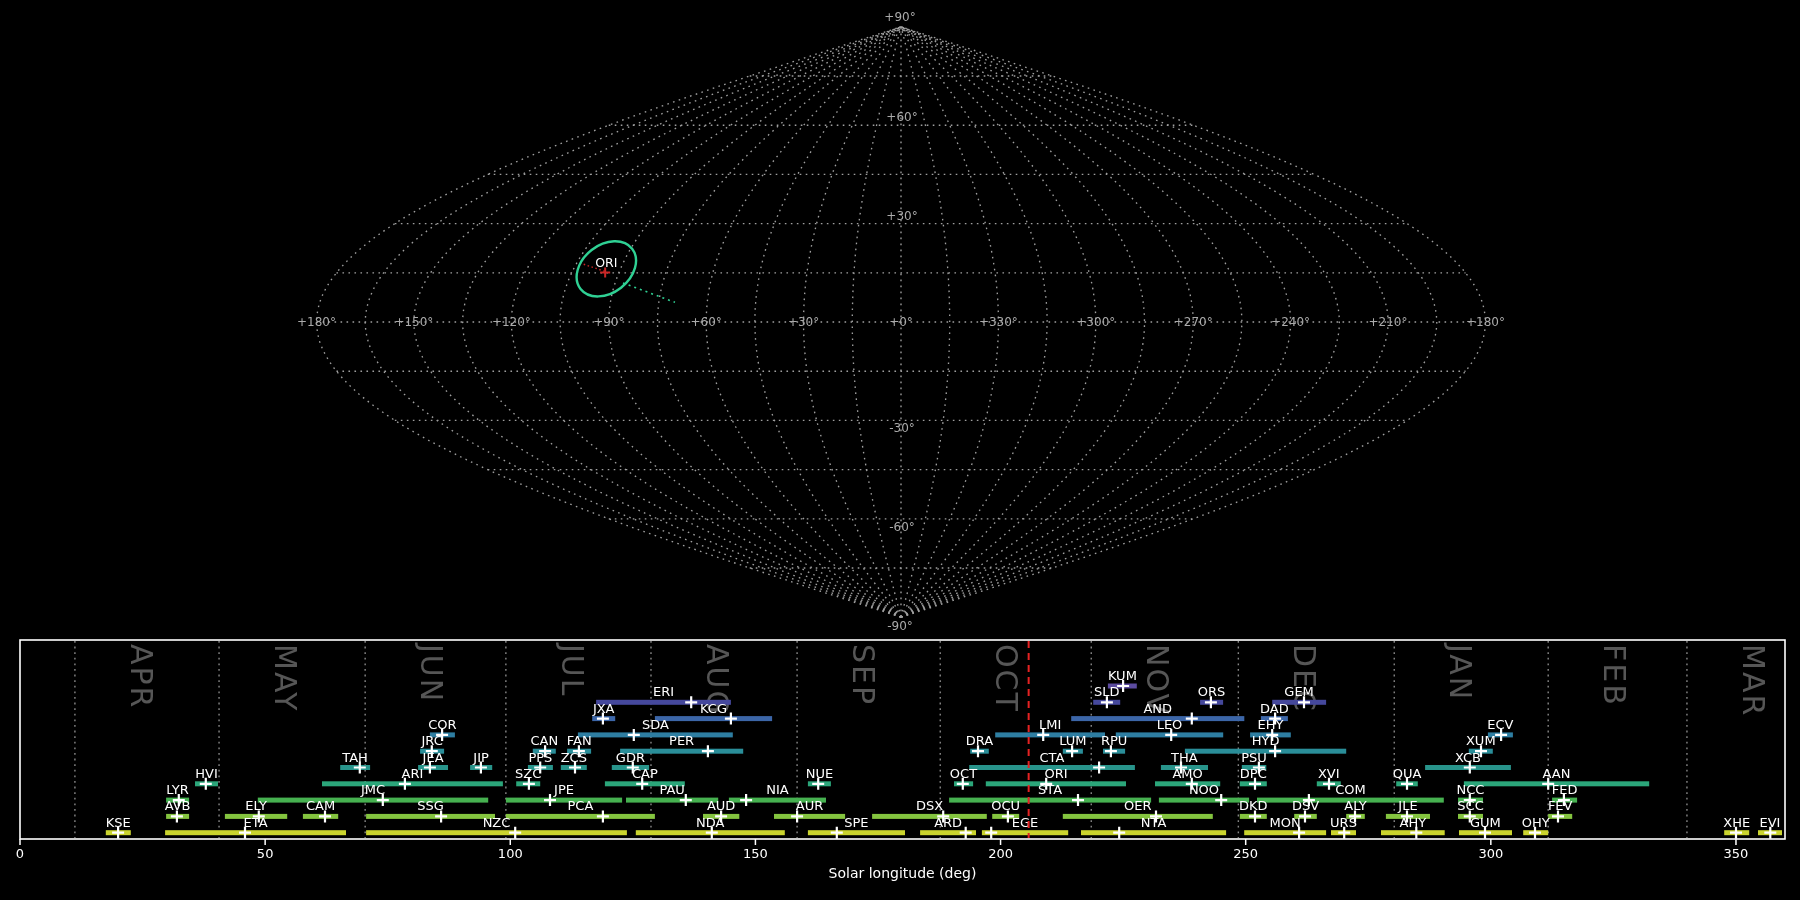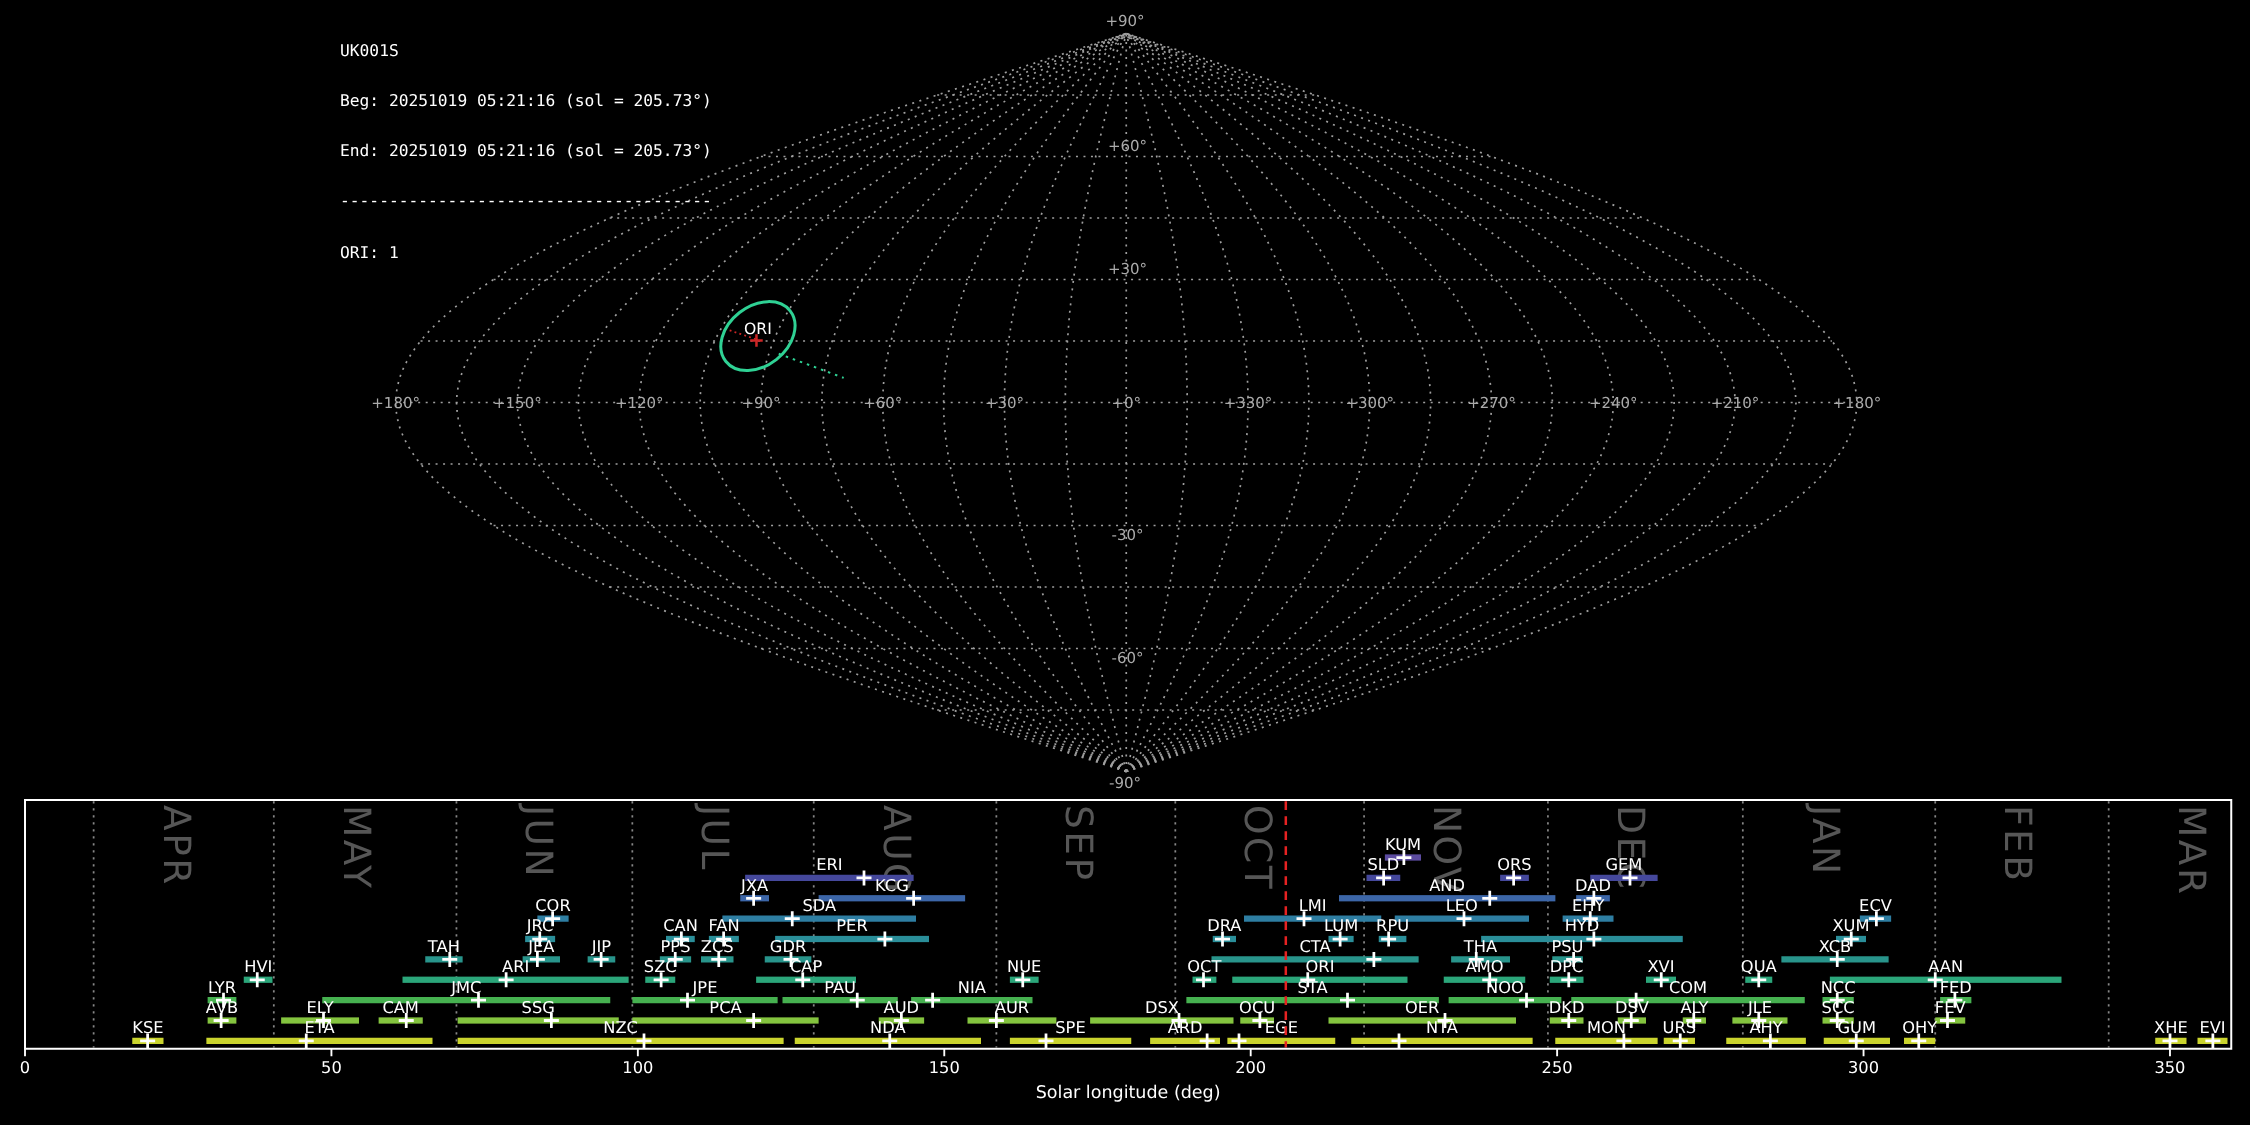--- a/index.html
+++ b/index.html
@@ -79,27 +79,20 @@
       </g>
       <g>
         <line x1="579.8396271253222" y1="262.96" x2="605.1755200216993" y2="271.488" stroke="#cc2626" stroke-width="1.4" stroke-dasharray="1.5 2.6"></line>
         <line x1="622.993365970271" y1="282.968" x2="674.9551184017452" y2="302.32" stroke="#2fd194" stroke-width="1.6" stroke-dasharray="2 4"></line>
         <ellipse cx="606.3420450463583" cy="268.86400000000003" rx="32.7" ry="23.9" transform="rotate(-38 606.3420450463583 268.86400000000003)" stroke="#2fd194" stroke-width="2.4" fill="none"></ellipse>
         <path d="M 600.1755200216993 272.488 H 610.1755200216993 M 605.1755200216993 267.488 V 277.488" stroke="#cc2626" stroke-width="2" fill="none"></path>
         <text x="606.3420450463583" y="266.86400000000003" fill="#fff" font-size="12.5" text-anchor="middle">ORI</text>
       </g>
     </svg>
 
-  <div id="header">
-    <div>UK001S</div>
-    <div>Beg: 20251019 05:21:16 (sol = 205.73°)</div>
-    <div>End: 20251019 05:21:16 (sol = 205.73°)</div>
-    <div>--------------------------------------</div>
-    <div>ORI: 1</div>
-  </div>
 
   <svg id="timeline-svg" width="1800" height="262" viewBox="0 0 1800 262">
       <g>
         <line x1="74.91111111111111" y1="3" x2="74.91111111111111" y2="200" stroke="#878787" stroke-width="1.4" stroke-dasharray="1.8 3.8"></line>
         <text transform="translate(130.9111111111111 6) rotate(90)" fill="#565656" font-size="30" letter-spacing="2">APR</text>
         <line x1="219.05277777777778" y1="3" x2="219.05277777777778" y2="200" stroke="#878787" stroke-width="1.4" stroke-dasharray="1.8 3.8"></line>
         <text transform="translate(275.0527777777778 6) rotate(90)" fill="#565656" font-size="30" letter-spacing="2">MAY</text>
         <line x1="365.1555555555556" y1="3" x2="365.1555555555556" y2="200" stroke="#878787" stroke-width="1.4" stroke-dasharray="1.8 3.8"></line>
         <text transform="translate(421.1555555555556 6) rotate(90)" fill="#565656" font-size="30" letter-spacing="2">JUN</text>
         <line x1="505.8652777777778" y1="3" x2="505.8652777777778" y2="200" stroke="#878787" stroke-width="1.4" stroke-dasharray="1.8 3.8"></line>

